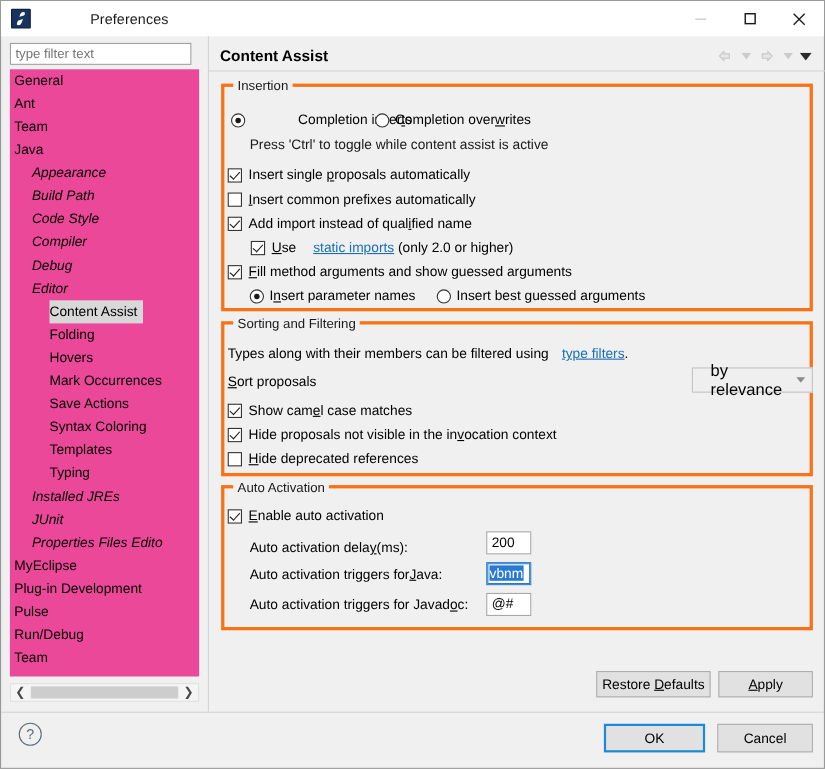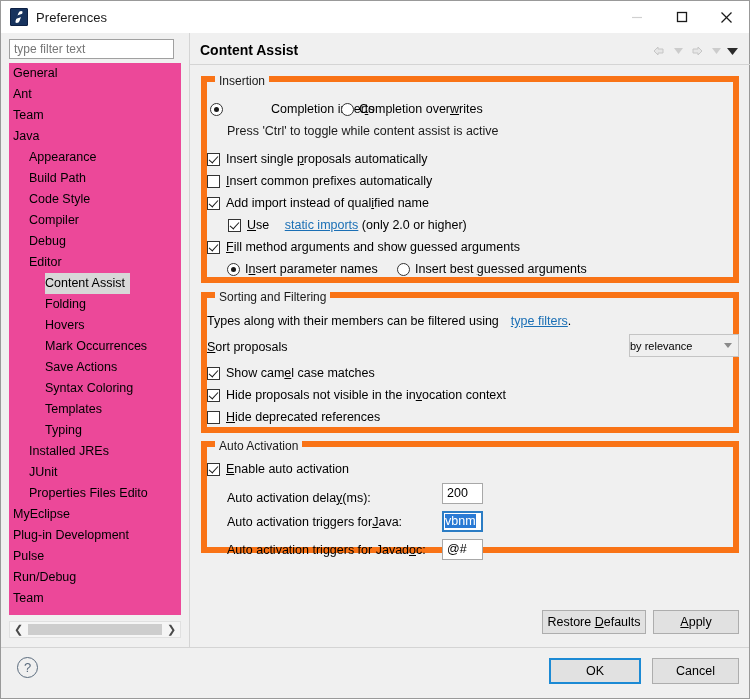--- a/index.html
+++ b/index.html
@@ -18,21 +18,21 @@
     background: #f0f0f0;
     box-sizing: border-box;
     border: 1px solid #999;
   }
 
   
   #titlebar {
     position: absolute; left: 0; top: 0;
     width: 748px; height: 32px;
     background: #ffffff;
-    display: flex; align-items: center;
+    display: flex; align-items: center; gap: 46px;
   }
   #app-icon {
     width: 18px; height: 18px;
     margin-left: 9px; margin-right: 8px;
     background: #17335e;
     border: 1px solid #0d2044;
     box-sizing: border-box;
     position: relative;
     flex: none;
     border-radius: 1px;
@@ -93,21 +93,21 @@
   .tree-item {
     height: 21px;
     line-height: 21px;
     font-size: 12.5px;
     white-space: nowrap;
     cursor: default;
     padding-left: 4px;
     box-sizing: border-box;
   }
   .tree-item.lvl0 { padding-left: 4px; }
-  .tree-item.lvl1 { padding-left: 20px; }
+  .tree-item.lvl1 { padding-left: 20px; font-style: italic; }
   .tree-item.lvl2 { padding-left: 36px; }
   .tree-item.selected {
     background: #d8d8d8;
     display: inline-block;
     padding-right: 5px;
     margin-left: 36px;
     padding-left: 0;
     width: auto;
   }
   #tree-hscroll {
@@ -158,21 +158,21 @@
   #header-rule {
     position: absolute; left: 189px; top: 63px;
     width: 560px; height: 1px;
     background: #d4d4d4;
   }
 
   
   .group {
     position: absolute;
     box-sizing: border-box;
-    border: 6px solid #f97316;
+    border: 3px solid #f97316;
     background: transparent;
   }
   .group-title {
     position: absolute;
     top: -8px; left: 8px;
     background: #f0f0f0;
     padding: 0 4px;
     font-size: 12px;
     color: #1a1a1a;
   }
@@ -254,22 +254,22 @@
   }
 
   #sort-combo {
     position: absolute;
     box-sizing: border-box;
     border: 1px solid #c4c4c4;
     background: #efefef;
     height: 23px;
     display: flex; align-items: center;
     justify-content: space-between;
-    padding: 0 6px 0 0;
-    font-size: 11px;
+    padding: 0 6px 0 16px;
+    font-size: 15px;
     cursor: default;
   }
   .chev-dn {
     width: 0; height: 0;
     border-left: 4px solid transparent;
     border-right: 4px solid transparent;
     border-top: 5px solid #8a8a8a;
   }
 
   
@@ -474,21 +474,21 @@
   </div>
   <div class="row" style="left:206px; top:387px;">
     <span class="chk on"></span>
     <span><span>Hide proposals not visible in the in</span><span class="mn">v</span><span>ocation context</span></span>
   </div>
   <div class="row" style="left:206px; top:409px;">
     <span class="chk"></span>
     <span><span class="mn">H</span><span>ide deprecated references</span></span>
   </div>
 
-  <div class="group" style="left:200px; top:440px; width:538px; height:112px;">
+  <div class="group" style="left:200px; top:440px; width:538px; height:132px;">
     <span class="group-title">Auto Activation</span>
   </div>
 
   <div class="row" style="left:206px; top:461px;">
     <span class="chk on"></span>
     <span><span class="mn">E</span><span>nable auto activation</span></span>
   </div>
 
   <div class="row" style="left:226px; top:490px;">
     <span>Auto activation dela</span>

